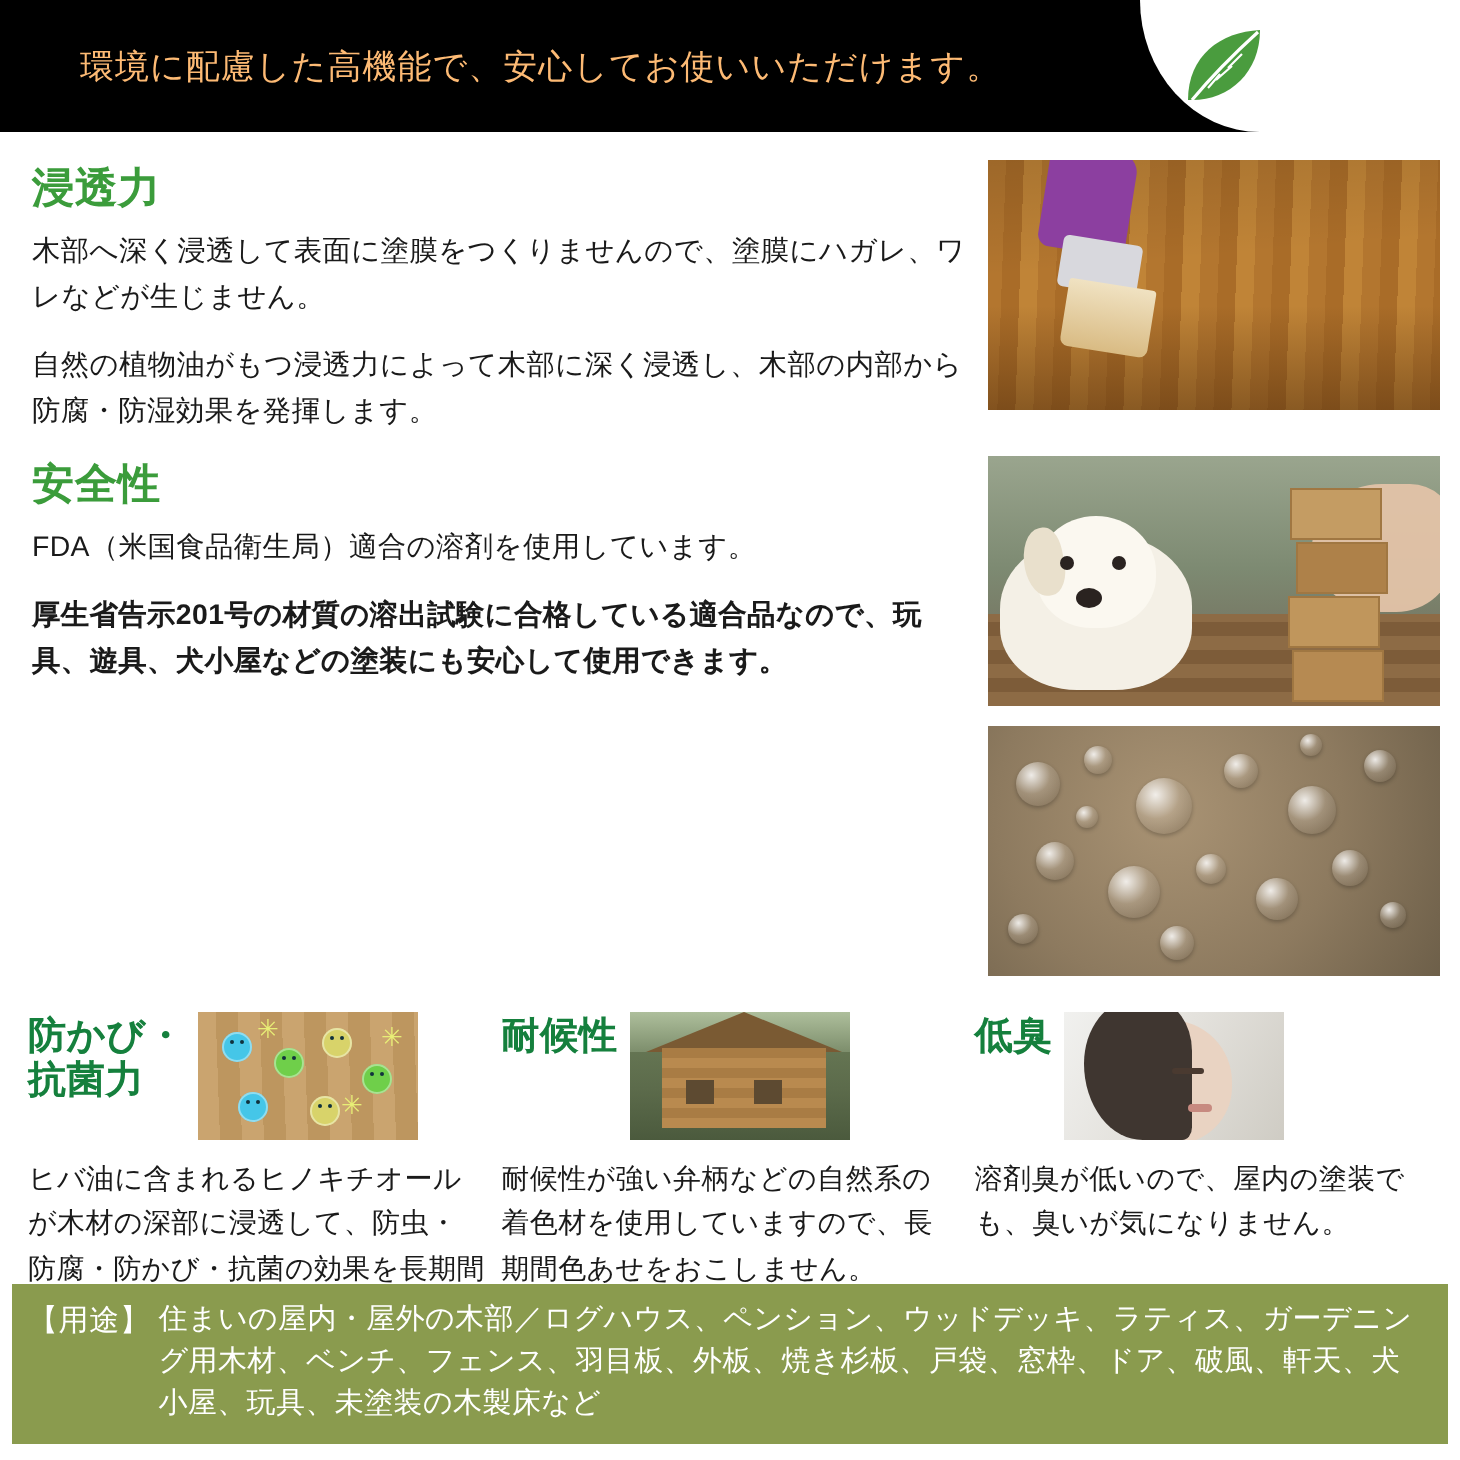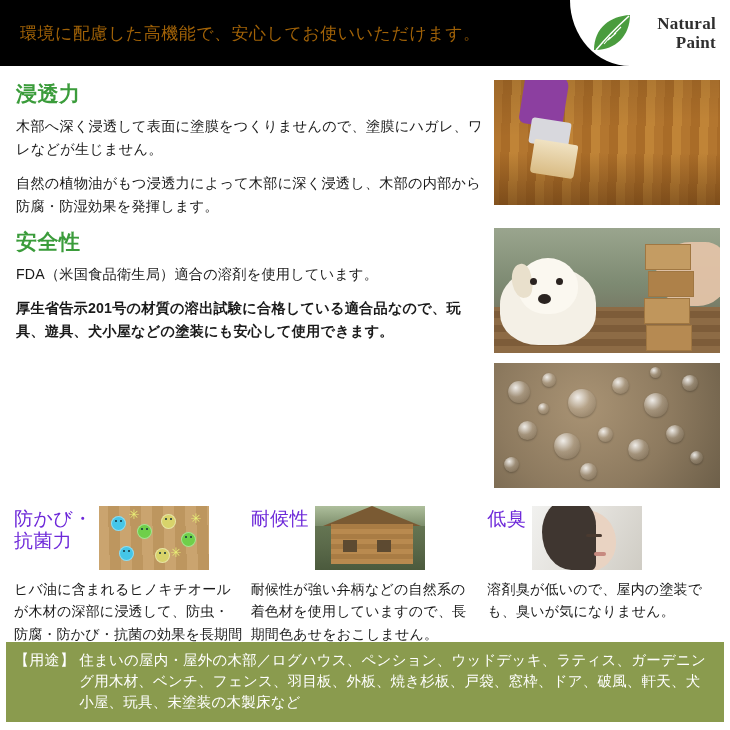--- a/index.html
+++ b/index.html
@@ -18,24 +18,24 @@
 
   
   .header {
     position: relative;
     height: 66px;
     background: #000000;
     display: flex;
     align-items: center;
   }
   .header-title {
-    color: #a16207;
+    color: #fdba74;
     font-size: 17px;
     letter-spacing: 0.5px;
-    margin-left: 20px;
+    margin-left: 40px;
     white-space: nowrap;
   }
   .logo-badge {
     position: absolute;
     right: 0px; top: 0px;
     width: 160px; height: 66px;
     background: #ffffff;
     border-bottom-left-radius: 60px 66px;
     display: flex;
     align-items: center;
@@ -212,22 +212,22 @@
     width: 234px;
   }
   .sf-head {
     display: flex;
     align-items: flex-start;
     gap: 6px;
     margin-bottom: 6px;
     height: 66px;
   }
   .sf-title {
-    color: #6d28d9;
-    font-weight: normal;
+    color: #15803d;
+    font-weight: bold;
     font-size: 19px;
     line-height: 1.18;
     letter-spacing: 0.4px;
     padding-top: 2px;
     white-space: pre-line;
   }
   .sf-img {
     width: 110px; height: 64px;
     flex: 0 0 110px;
     position: relative;
@@ -334,24 +334,20 @@
   <div class="header">
     <div class="header-title">環境に配慮した高機能で、安心してお使いいただけます。</div>
     <div class="logo-badge">
       <span class="logo-leaf">
         <svg width="46" height="46" viewBox="0 0 46 46">
           <path d="M6 40 C6 18 22 6 42 5 C42 26 27 40 8 40 Z" fill="#4a9c3e"></path>
           <path d="M8 40 C18 28 30 16 41 6" stroke="#ffffff" stroke-width="1.6" fill="none"></path>
           <path d="M20 30 L28 23 M16 34 L22 27 M26 24 L33 17" stroke="#ffffff" stroke-width="1.1" fill="none"></path>
         </svg>
       </span>
-      <div class="logo-text">
-        <div>Natural</div>
-        <div>Paint</div>
-      </div>
     </div>
   </div>
 
   <div class="features">
 
     <div class="feature-row">
       <div class="feature-text">
         <div class="feature-title">浸透力</div>
         <p class="feature-p">木部へ深く浸透して表面に塗膜をつくりませんので、塗膜にハガレ、ワレなどが生じません。</p>
         <p class="feature-p">自然の植物油がもつ浸透力によって木部に深く浸透し、木部の内部から防腐・防湿効果を発揮します。</p>

